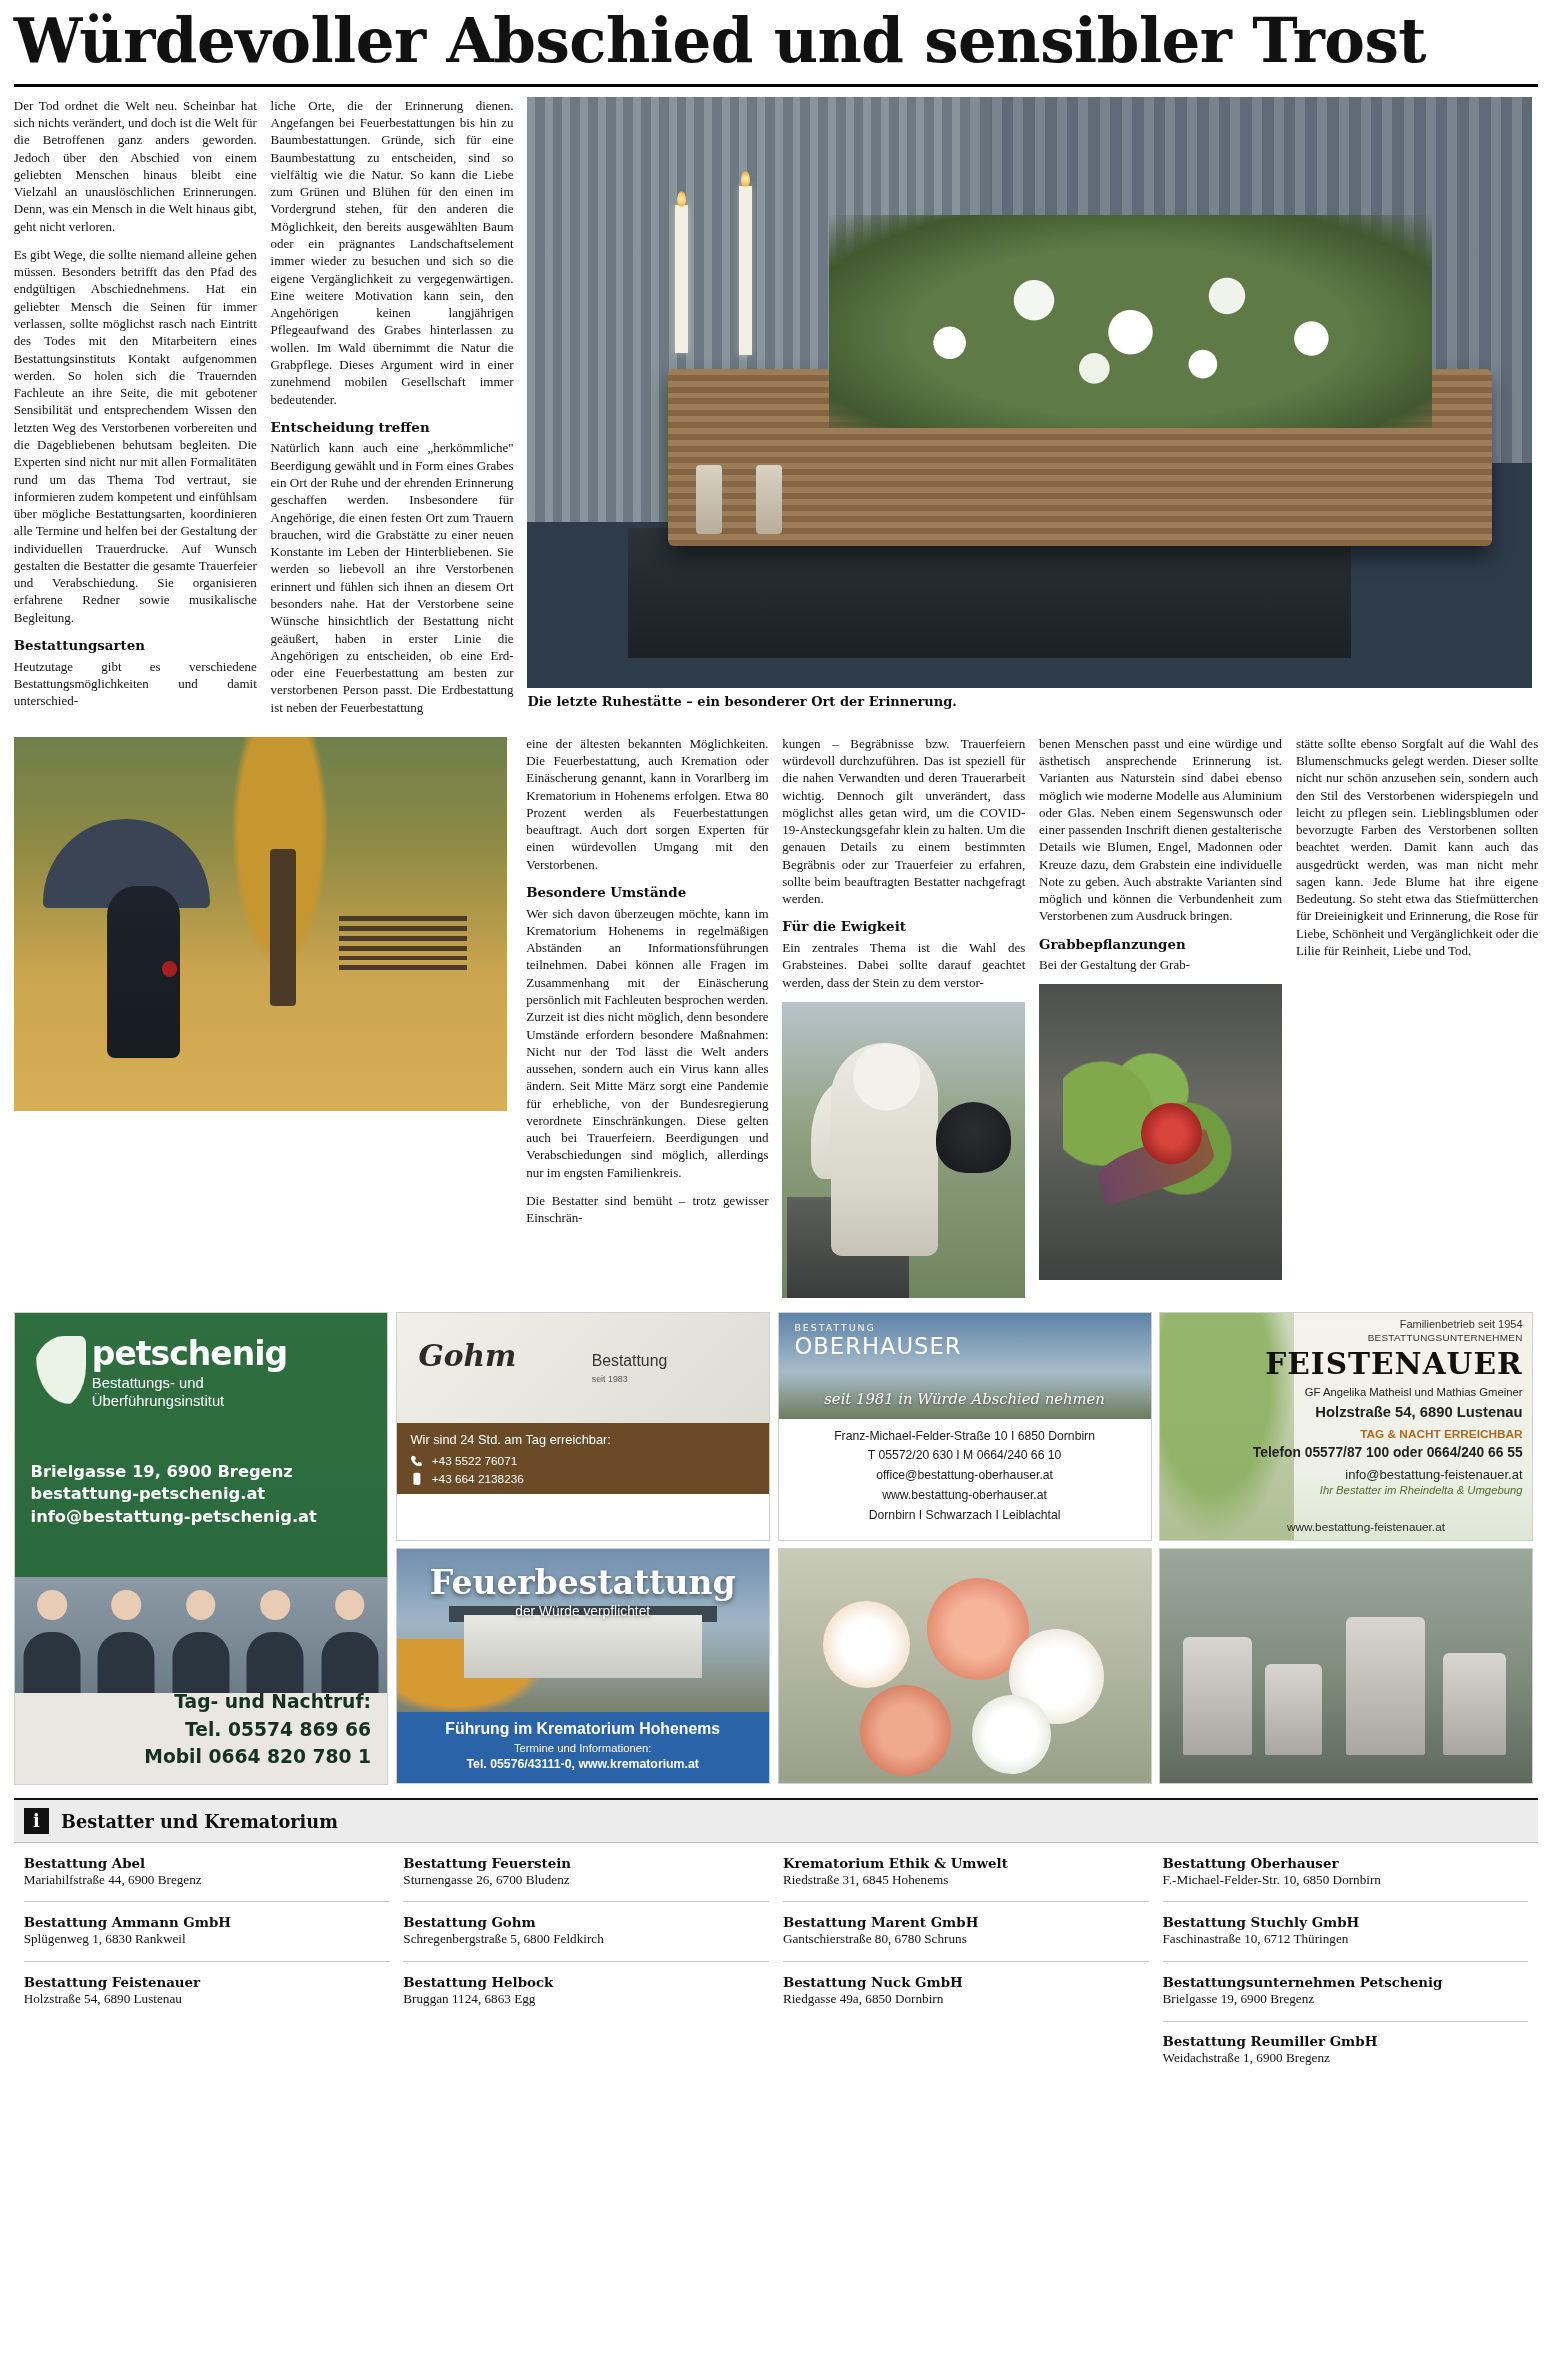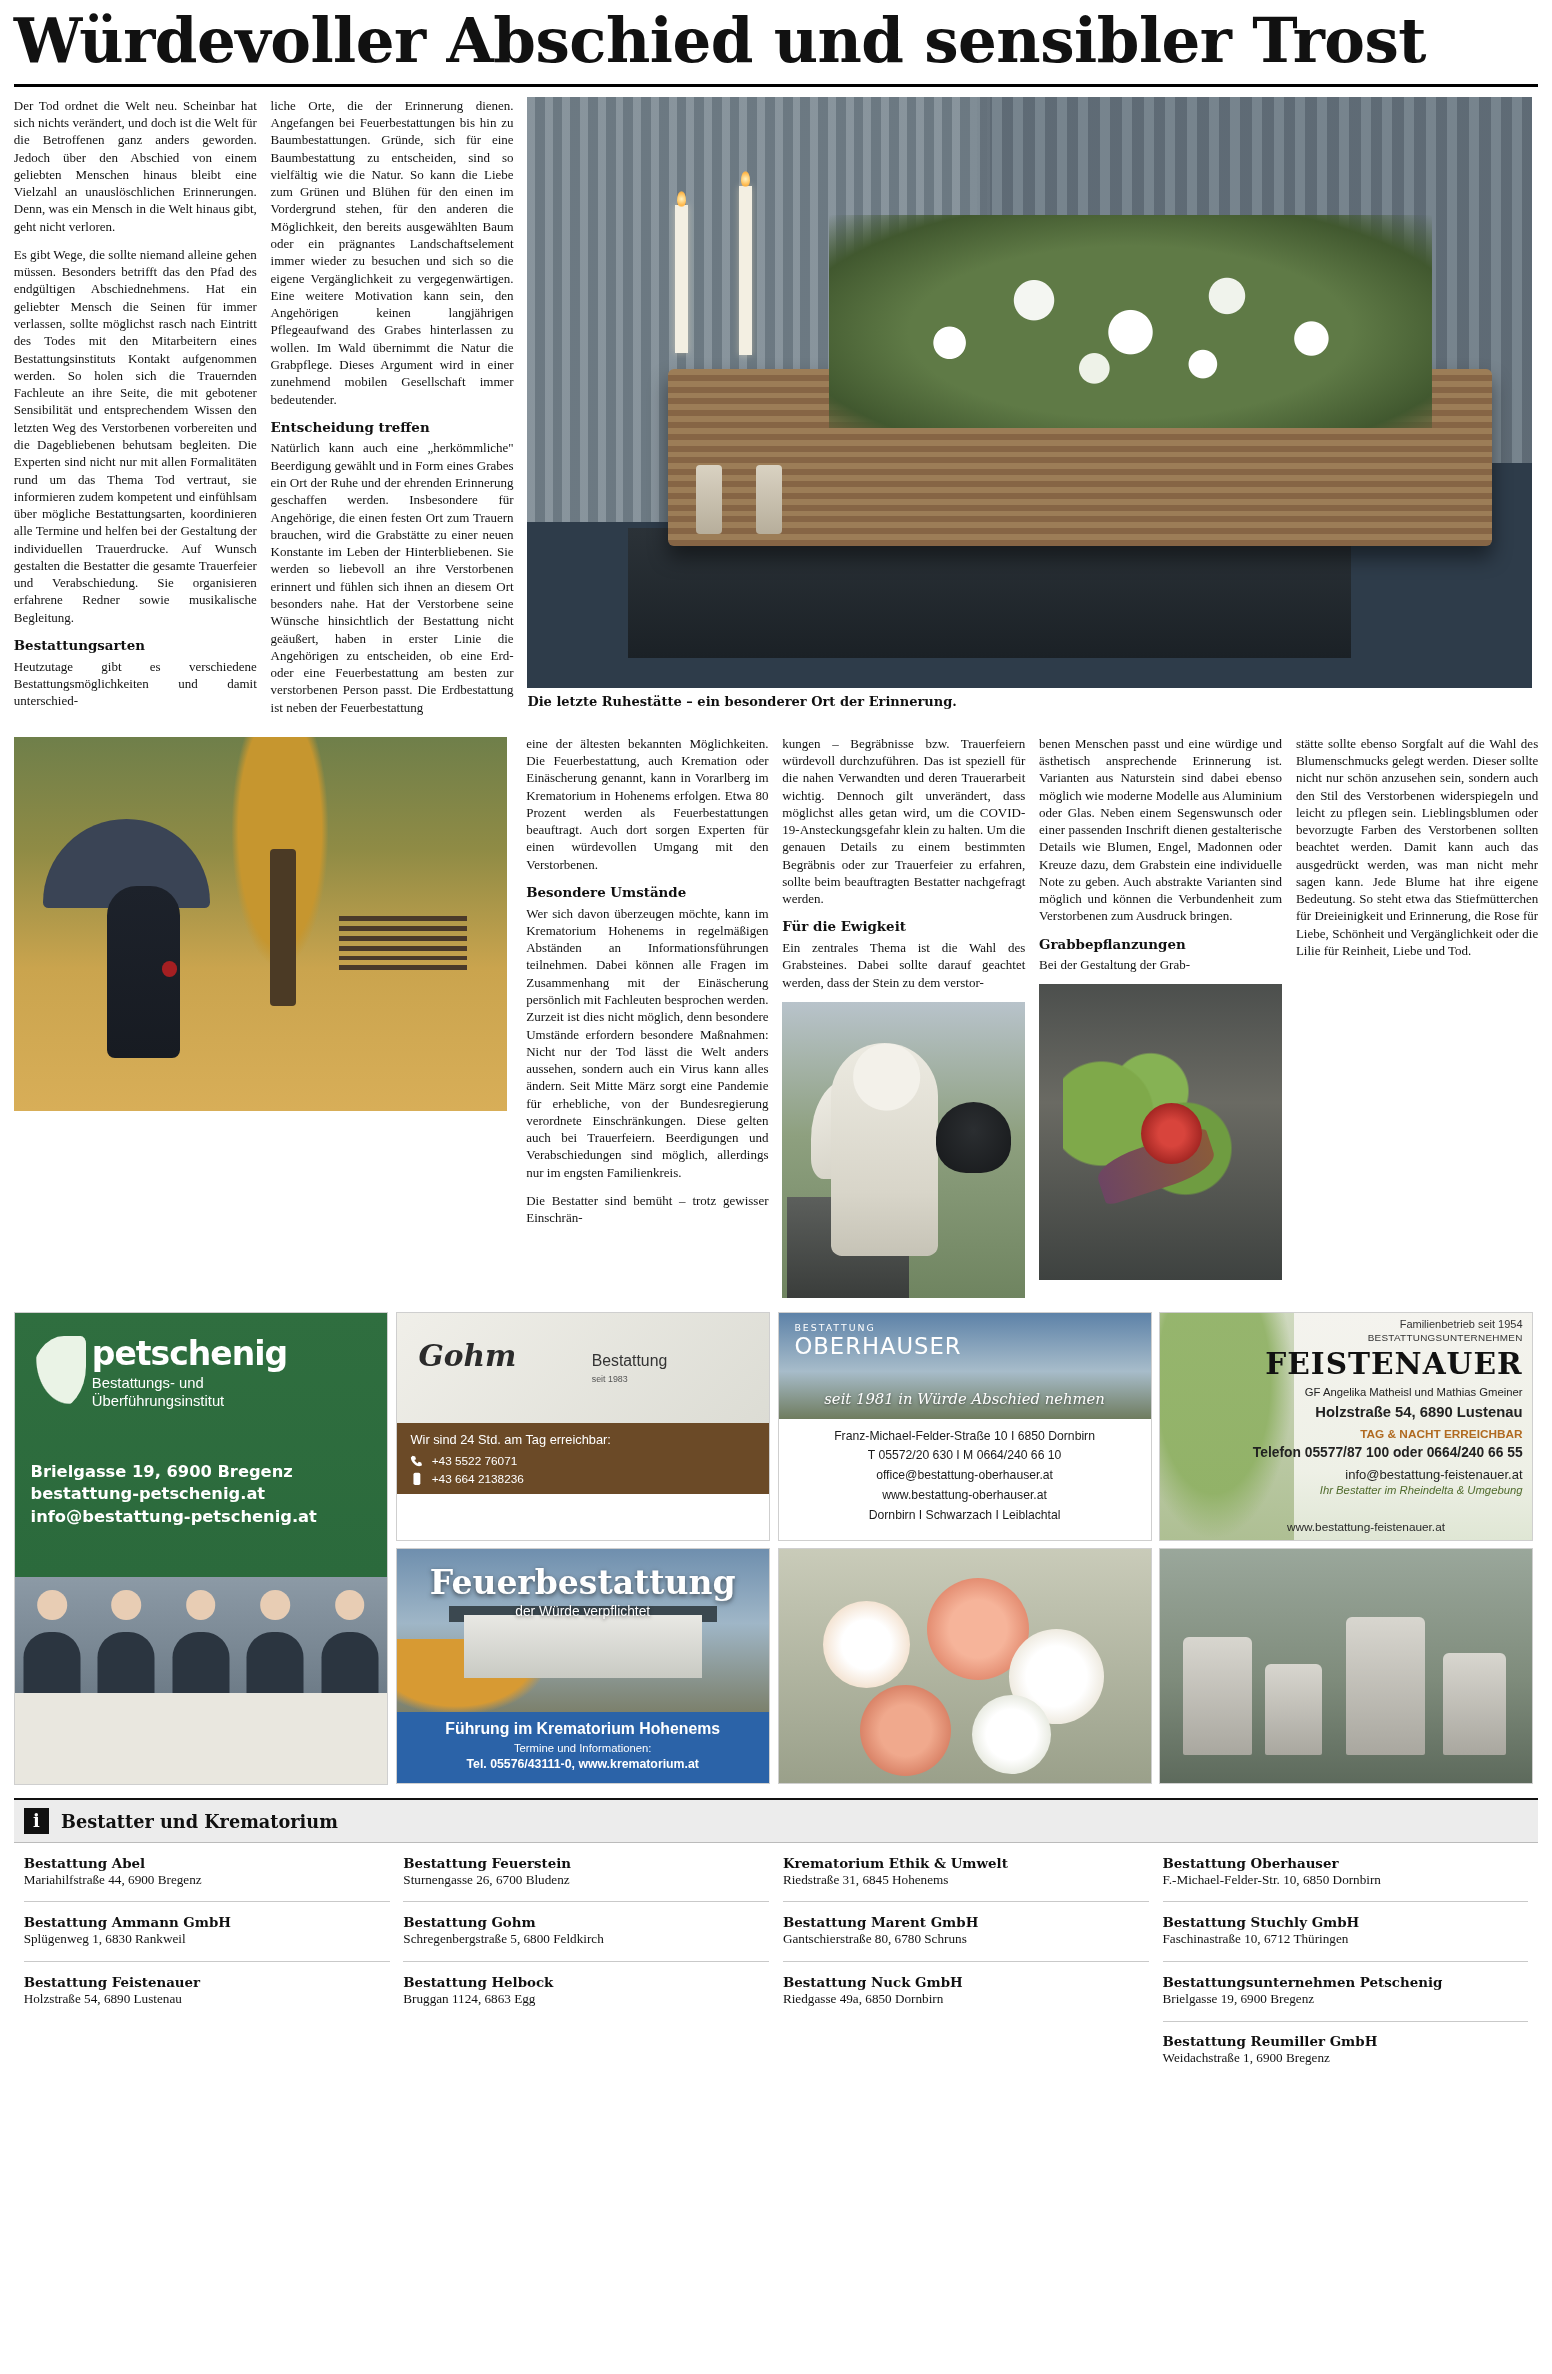--- a/index.html
+++ b/index.html
@@ -592,20 +592,25 @@
         <div>bestattung-petschenig.at</div>
         <div>info@bestattung-petschenig.at</div>
       </div>
       <div class="team">
           <i></i>
           <i></i>
           <i></i>
           <i></i>
           <i></i>
         </div>
+      <div class="phones">
+        <div>Tag- und Nachtruf:</div>
+        <div>Tel. 05574 869 66</div>
+        <div>Mobil 0664 820 780 1</div>
+      </div>
     </div>
 
     <div class="adcol">
       <div class="ad ad-gohm">
         <div class="top"></div>
         <div class="gname">Gohm</div>
         <div class="gsub">Bestattung</div>
         <div class="gest">seit 1983</div>
         <div class="band">
           <div class="l1">Wir sind 24 Std. am Tag erreichbar:</div>

